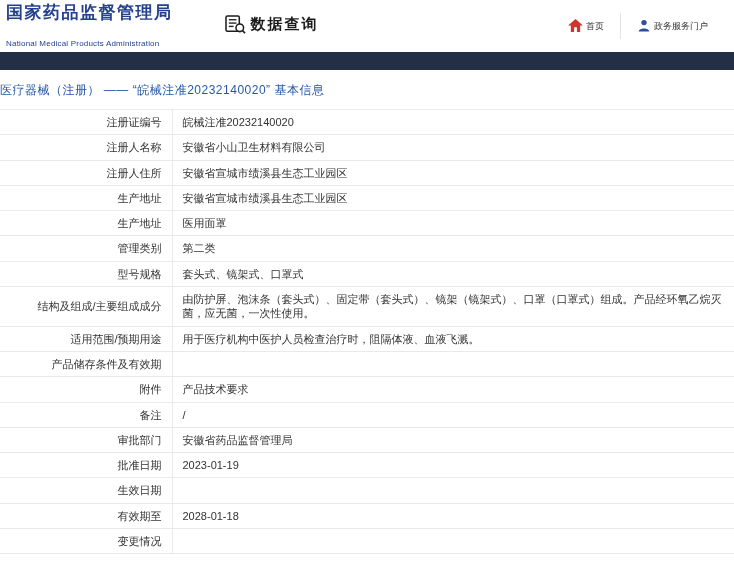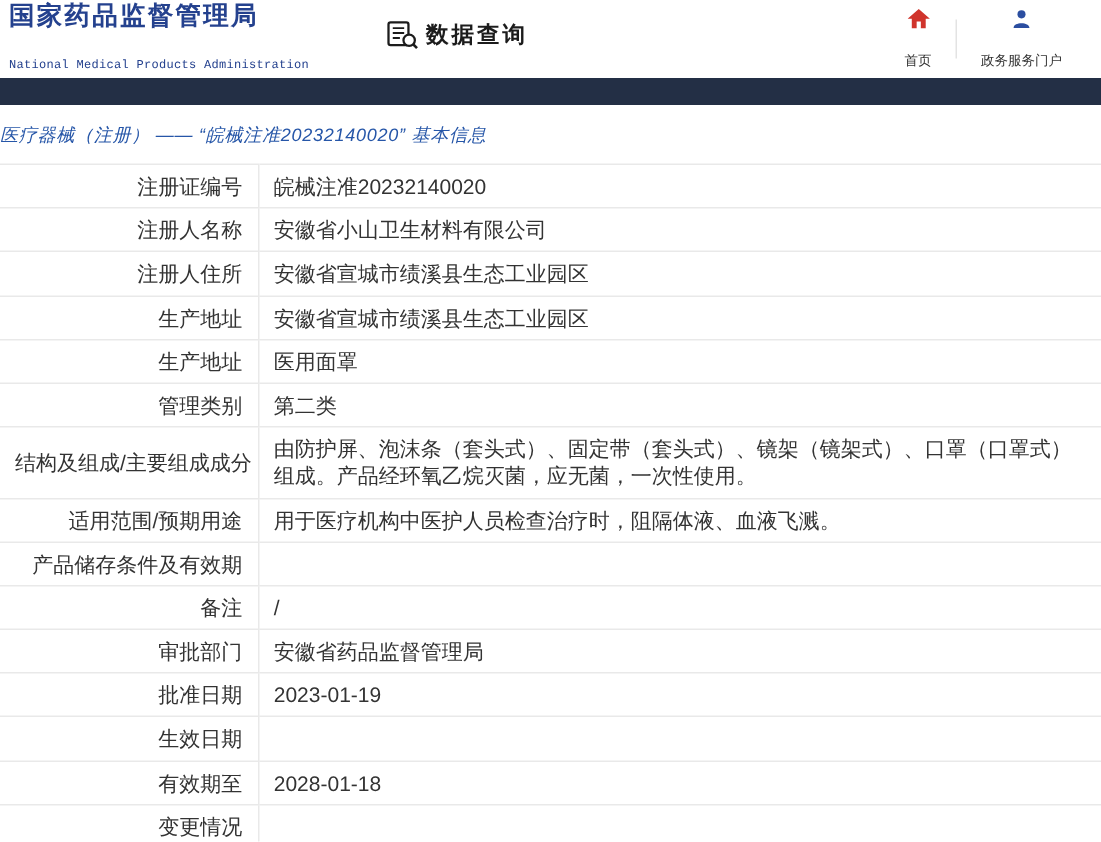--- a/index.html
+++ b/index.html
@@ -14,21 +14,21 @@
   }
 
   
   .header {
     display: flex;
     align-items: center;
     height: 52px;
     padding: 0 10px 0 6px;
     background: #ffffff;
   }
-  .logo-block { display: flex; flex-direction: column; justify-content: center; font-family: Liberation Mono, monospace; }
+  .logo-block { display: flex; flex-direction: column; justify-content: center; }
   .logo-cn {
     color: #24418e;
     font-size: 17px;
     font-weight: bold;
     letter-spacing: 1.5px;
     line-height: 1.1;
   }
   .logo-en {
     color: #24418e;
     font-size: 8px;
@@ -48,23 +48,23 @@
     letter-spacing: 2px;
   }
   .top-nav {
     margin-left: auto;
     display: flex;
     align-items: center;
     gap: 0;
   }
   .nav-item {
     display: flex;
-    flex-direction: column;
+    flex-direction: row;
     align-items: center;
-    gap: 13px;
+    gap: 3px;
     font-size: 9px;
     color: #333333;
     cursor: pointer;
     padding: 0 16px;
     justify-content: space-between;
   }
   .nav-item .nav-label { white-space: nowrap; }
   .nav-divider { width: 1px; height: 26px; background: #e3e3e3; }
 
   
@@ -73,33 +73,32 @@
     background: #232f45;
     width: 100%;
   }
 
   
   .title-bar {
     padding: 12px 8px 10px 0px;
     font-size: 12px;
     color: #2656a8;
     letter-spacing: 0.5px;
-    font-style: italic;
   }
 
   
   table.info-table {
     width: 100%;
     border-collapse: collapse;
     border-top: 1px solid #e9e9e9;
     table-layout: fixed;
   }
   .info-table td {
     border-bottom: 1px solid #e9e9e9;
-    font-size: 14px;
+    font-size: 11px;
     color: #333333;
     padding: 5px 10px;
     line-height: 1.3;
     vertical-align: middle;
     word-break: break-all;
   }
   .info-table td.label {
     width: 172px;
     text-align: right;
     border-right: 1px solid #e9e9e9;
@@ -182,36 +181,44 @@
   <tr>
     <td class="label">生产地址</td>
     <td class="value">医用面罩</td>
   </tr>
 
   <tr>
     <td class="label">管理类别</td>
     <td class="value">第二类</td>
   </tr>
 
+  <tr>
+    <td class="label">型号规格</td>
+    <td class="value">套头式、镜架式、口罩式</td>
+  </tr>
 
   <tr>
     <td class="label">结构及组成/主要组成成分</td>
     <td class="value">由防护屏、泡沫条（套头式）、固定带（套头式）、镜架（镜架式）、口罩（口罩式）组成。产品经环氧乙烷灭菌，应无菌，一次性使用。</td>
   </tr>
 
   <tr>
     <td class="label">适用范围/预期用途</td>
     <td class="value">用于医疗机构中医护人员检查治疗时，阻隔体液、血液飞溅。</td>
   </tr>
 
   <tr>
     <td class="label">产品储存条件及有效期</td>
     <td class="value"></td>
   </tr>
 
+  <tr>
+    <td class="label">附件</td>
+    <td class="value">产品技术要求</td>
+  </tr>
 
 
   <tr>
     <td class="label">备注</td>
     <td class="value">/</td>
   </tr>
 
   <tr>
     <td class="label">审批部门</td>
     <td class="value">安徽省药品监督管理局</td>

